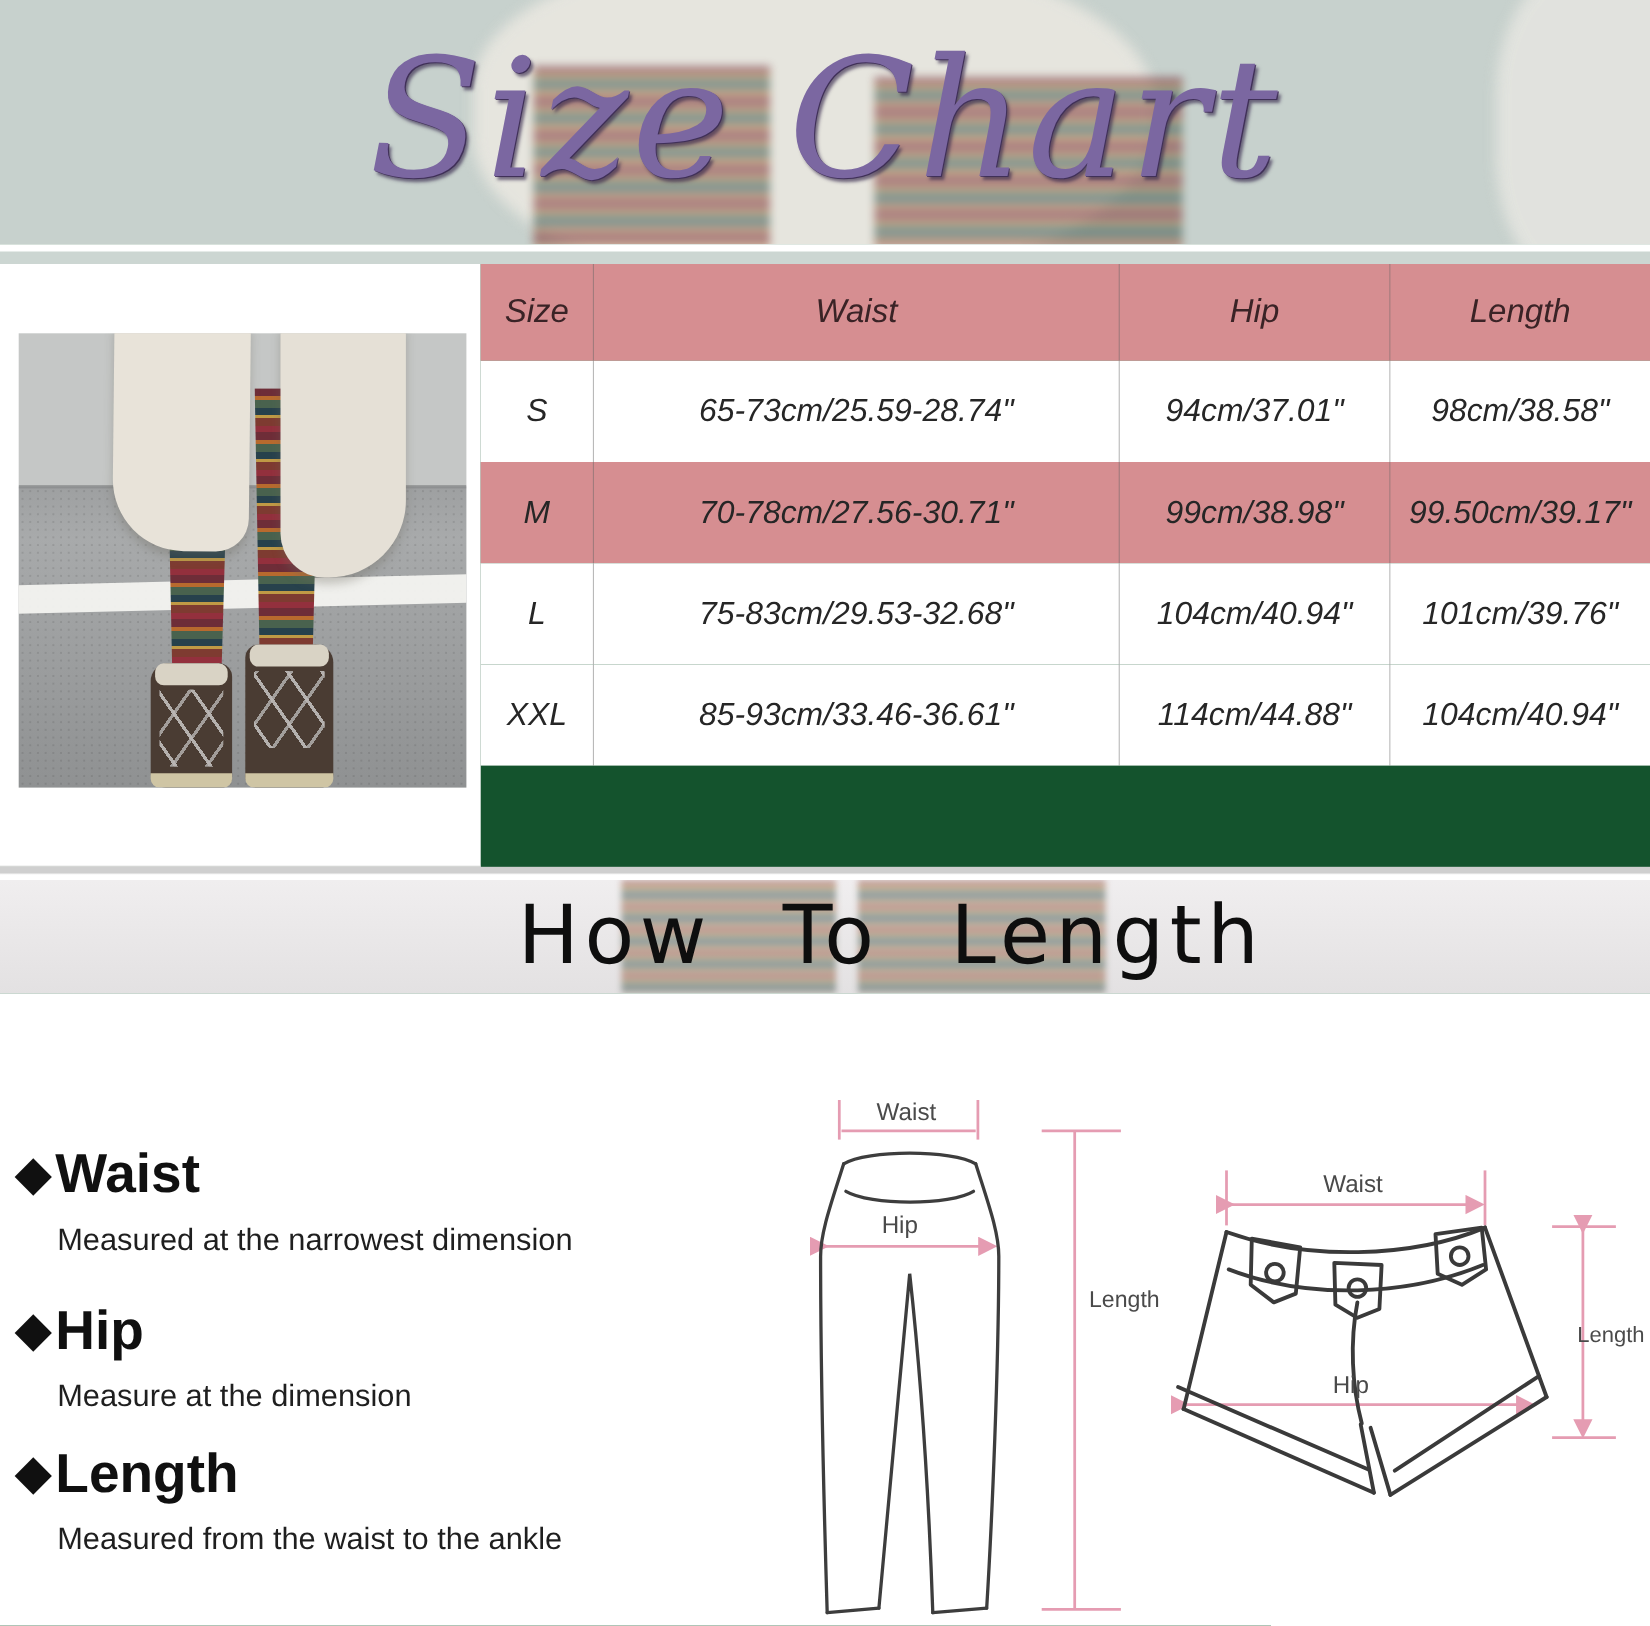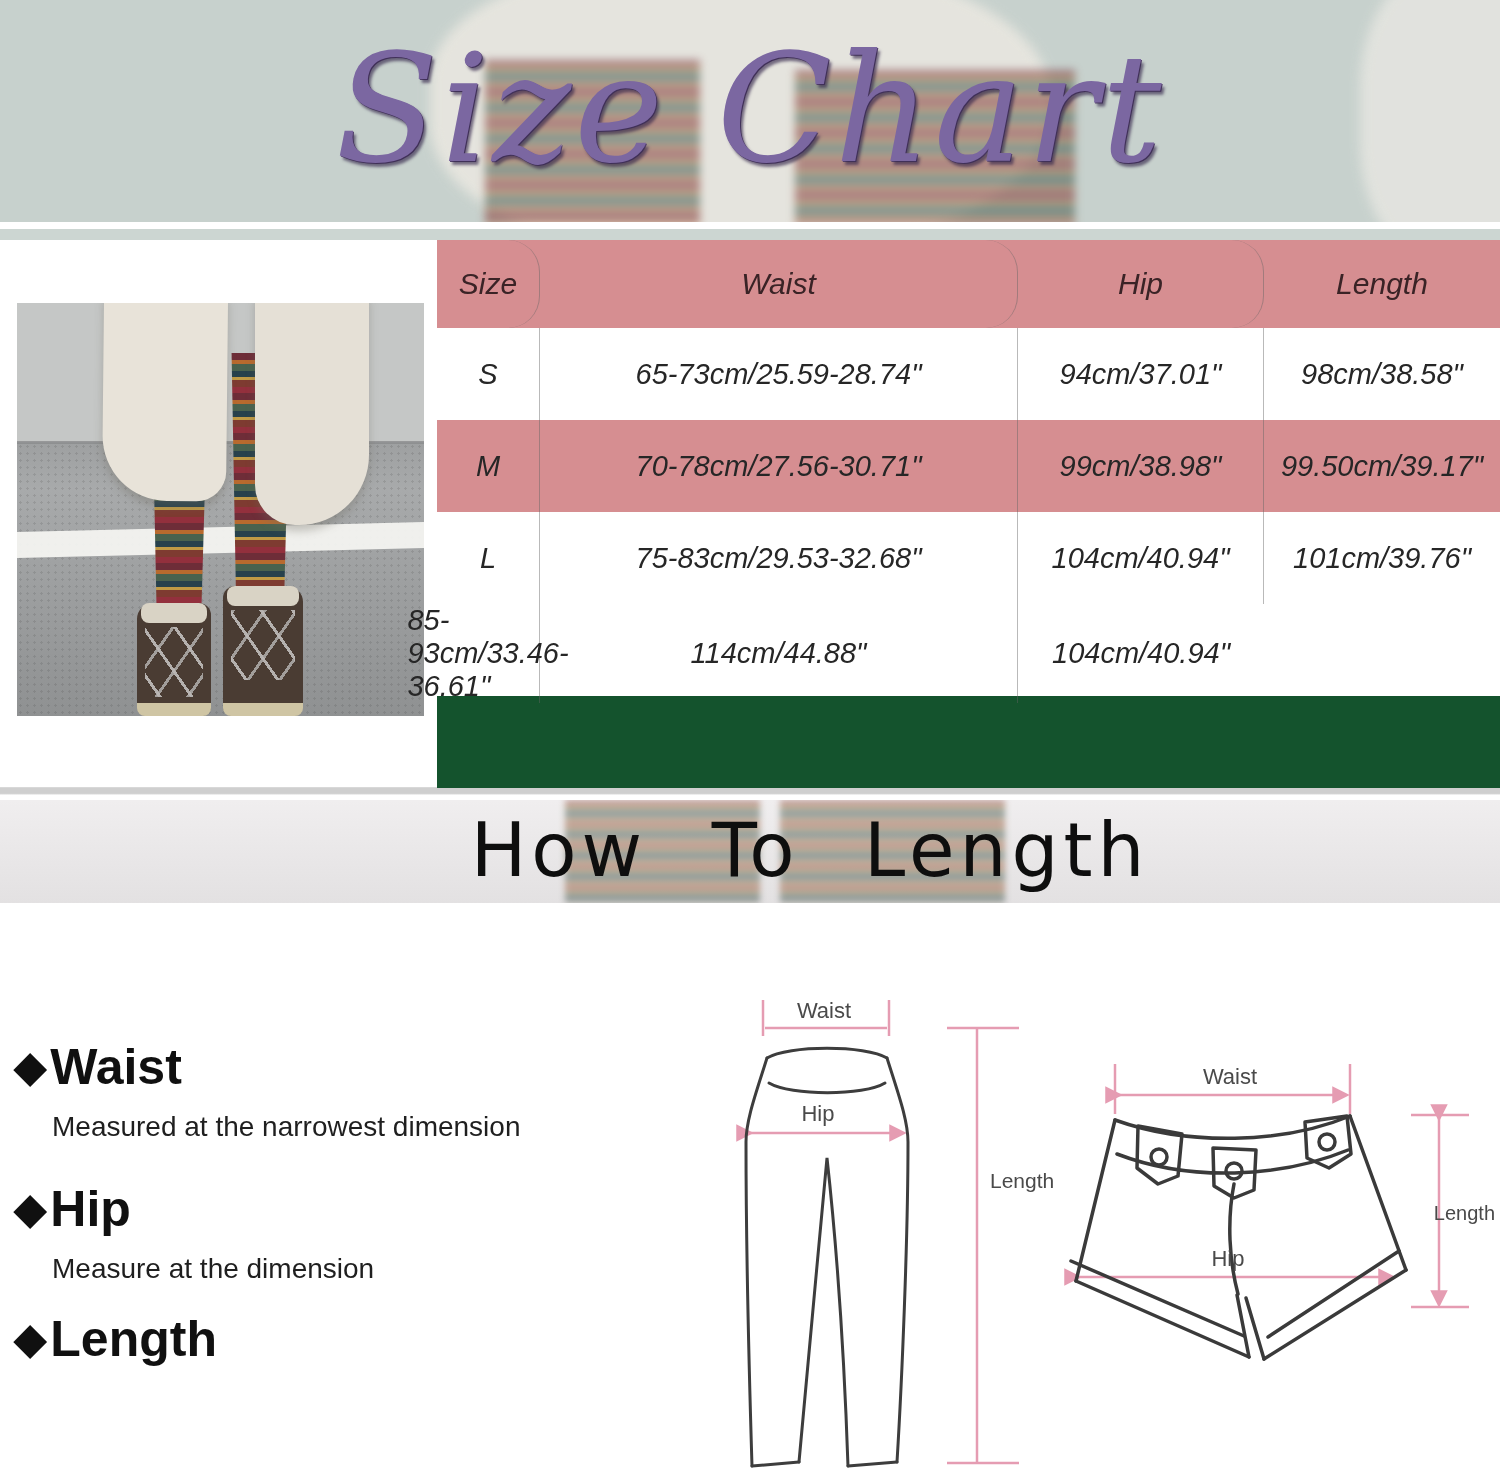--- a/index.html
+++ b/index.html
@@ -73,21 +73,21 @@
     font-style:italic;
   }
   .trow{ display:grid; grid-template-columns:103px 478px 246px 236px; }
   .trow.pink{ background:#d68e91; }
   .trow.white{ background:#ffffff; }
   .tcell{
     display:flex; align-items:center; justify-content:center;
     font-size:29px; color:#262626; border-right:1px solid rgba(100,100,100,.45);
   }
   .tcell:last-child{ border-right:none; }
-  .thead .tcell{ font-size:30px; color:#3a2326;border-radius:32px; }
+  .thead .tcell{ font-size:30px; color:#3a2326; }
 
   
   .mid-strip{ position:absolute; left:0; top:788px; width:1500px; height:12px;
     background:linear-gradient(180deg,#cfcfcf 0 45%, #ffffff 60%); }
   .htm-band{
     position:absolute; left:0; top:800px; width:1500px; height:103px;
     background:linear-gradient(180deg,#f0eeef 0,#e3e1e2 100%); overflow:hidden;
   }
   .htm-plaid{ position:absolute; filter:blur(3px); opacity:.5;
     background:repeating-linear-gradient(180deg,#8a4a46 0 5px,#b97b3a 5px 8px,#566a52 8px 13px,#3c4f57 13px 18px,#c2a04c 18px 21px); }
@@ -170,20 +170,21 @@
       <div class="tcell">99cm/38.98"</div>
       <div class="tcell">99.50cm/39.17"</div>
     </div>
     <div class="trow white">
       <div class="tcell">L</div>
       <div class="tcell">75-83cm/29.53-32.68"</div>
       <div class="tcell">104cm/40.94"</div>
       <div class="tcell">101cm/39.76"</div>
     </div>
     <div class="trow white">
+      <div class="tcell">XXL</div>
       <div class="tcell">85-93cm/33.46-36.61"</div>
       <div class="tcell">114cm/44.88"</div>
       <div class="tcell">104cm/40.94"</div>
     </div>
   </div>
 
   <div class="mid-strip"></div>
 
   <div class="htm-band">
     <div class="htm-plaid htm-p1"></div>
@@ -207,20 +208,21 @@
         <span>Hip</span>
       </div>
       <div class="desc">Measure at the dimension</div>
     </div>
 
     <div class="def d-length">
       <div class="head">
         <span class="bullet">◆</span>
         <span>Length</span>
       </div>
+      <div class="desc">Measured from the waist to the ankle</div>
     </div>
 
     <svg class="pants-svg" viewBox="0 0 380 490">
       <defs>
         <marker id="p-ah" markerWidth="9" markerHeight="8" refX="5.5" refY="3.5" orient="auto">
           <path d="M0,0 L7,3.5 L0,7 Z" fill="#e59cb2"></path>
         </marker>
       </defs>
       <g stroke="#e59cb2" stroke-width="2.5" fill="none">
         <line x1="75" y1="12" x2="75" y2="48"></line>

